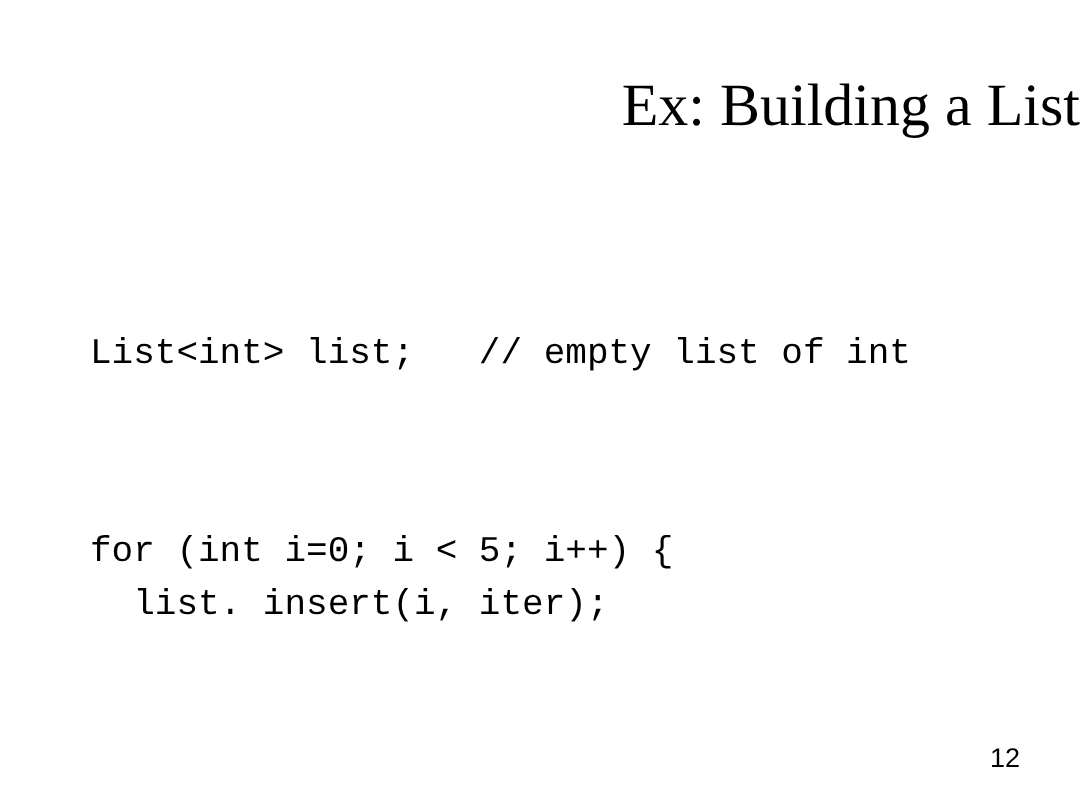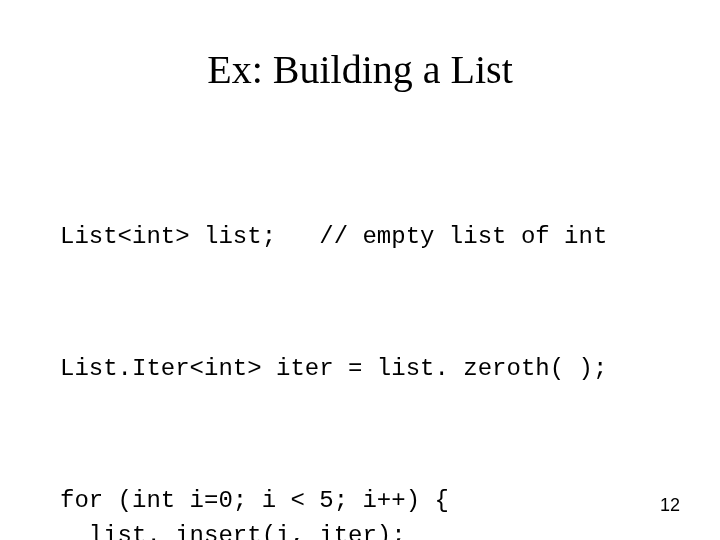--- a/index.html
+++ b/index.html
@@ -16,21 +16,21 @@
     position: relative;
     width: 720px;
     height: 540px;
     box-sizing: border-box;
   }
   .title {
     position: absolute;
     top: 46px;
     left: 0;
     width: 100%;
-    text-align: center;
+    text-align: right;
     font-size: 40px;
     font-weight: 400;
   }
   .body {
     position: absolute;
     top: 150px;
     left: 60px;
     right: 60px;
     font-family: "Courier New", Courier, monospace;
     font-size: 24px;
@@ -50,21 +50,20 @@
 </style>
 </head>
 <body>
 
 <div class="slide">
 
   <div class="title">Ex: Building a List</div>
 
   <div class="body">
     <div class="para"><span>List&lt;int&gt; list;   // empty list of int</span></div>
-    <div class="para"><span>List.Iter&lt;int&gt; iter = list. zeroth( );</span></div>
     <div class="para"><span>for (int i=0; i &lt; 5; i++) {</span>
 <span>  list. insert(i, iter);</span>
 
 </div>
   </div>
 
   <div class="page-number">12</div>
 
 </div>
 

